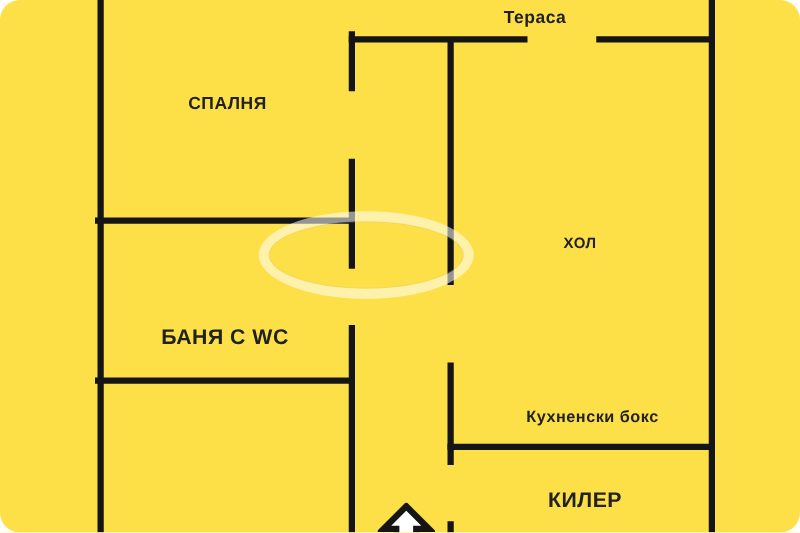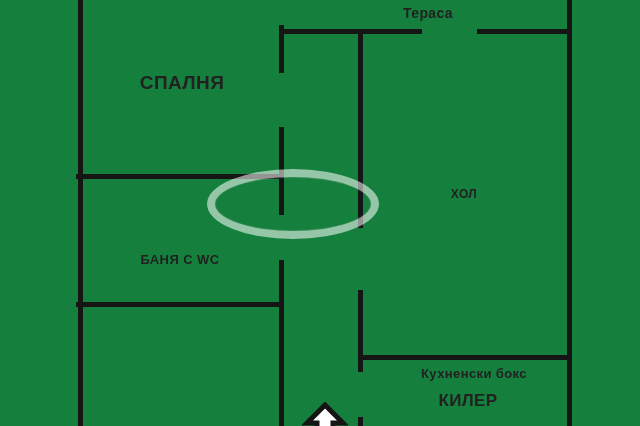--- a/index.html
+++ b/index.html
@@ -5,22 +5,23 @@
   html, body {
     margin: 0;
     padding: 0;
     background: #ffffff;
     font-family: "Liberation Sans", "DejaVu Sans", sans-serif;
   }
   #plan {
     position: relative;
     width: 640px;
     height: 426px;
-    background: #15803d;
+    background: #fde047;
     overflow: hidden;
+    border-radius: 16px;
   }
   .wall {
     position: absolute;
     background: #151515;
   }
   .room-label {
     position: absolute;
     transform: translate(-50%, -50%);
     color: #212121;
     font-weight: 600;
@@ -60,24 +61,24 @@
       <div class="wall" style="left: 567px; top: 0px; width: 5px; height: 426px; background: rgb(21, 21, 21);"></div>
       <div class="wall" style="left: 279px; top: 29px; width: 143px; height: 5px; background: rgb(21, 21, 21);"></div>
       <div class="wall" style="left: 477px; top: 29px; width: 95px; height: 5px; background: rgb(21, 21, 21);"></div>
       <div class="wall" style="left: 76px; top: 174px; width: 208px; height: 5px; background: rgb(21, 21, 21);"></div>
       <div class="wall" style="left: 76px; top: 302px; width: 208px; height: 5px; background: rgb(21, 21, 21);"></div>
       <div class="wall" style="left: 358px; top: 355px; width: 214px; height: 5px; background: rgb(21, 21, 21);"></div>
     </div>
 
   <div id="labels-layer">
       <div class="room-label" style="left: 428px; top: 13px; font-size: 14px; color: rgb(33, 33, 33);">Тераса</div>
-      <div class="room-label" style="left: 182px; top: 82px; font-size: 19px; color: rgb(33, 33, 33);">СПАЛНЯ</div>
+      <div class="room-label" style="left: 182px; top: 82px; font-size: 14px; color: rgb(33, 33, 33);">СПАЛНЯ</div>
       <div class="room-label" style="left: 464px; top: 194px; font-size: 12px; color: rgb(33, 33, 33);">ХОЛ</div>
-      <div class="room-label" style="left: 180px; top: 259px; font-size: 13px; color: rgb(33, 33, 33);">БАНЯ С WC</div>
-      <div class="room-label" style="left: 474px; top: 333px; font-size: 13px; color: rgb(33, 33, 33); margin-top: 40px;">Кухненски бокс</div>
+      <div class="room-label" style="left: 180px; top: 270px; font-size: 17px; color: rgb(33, 33, 33);">БАНЯ С WC</div>
+      <div class="room-label" style="left: 474px; top: 333px; font-size: 13px; color: rgb(33, 33, 33);">Кухненски бокс</div>
       <div class="room-label" style="left: 468px; top: 400px; font-size: 17px; color: rgb(33, 33, 33);">КИЛЕР</div>
     </div>
 
   <div id="watermark" style="left: 207px; top: 169px; width: 156px; height: 54px;"></div>
 
   <div id="compass" style="left: 302px; top: 402px;">
     <svg width="46" height="46" viewBox="0 0 46 46">
       <path d="M 23 3 L 41 21 L 31 21 L 31 42 L 15 42 L 15 21 L 5 21 Z" fill="#ffffff" stroke="#151515" stroke-width="5" stroke-linejoin="miter"></path>
     </svg>
   </div>

